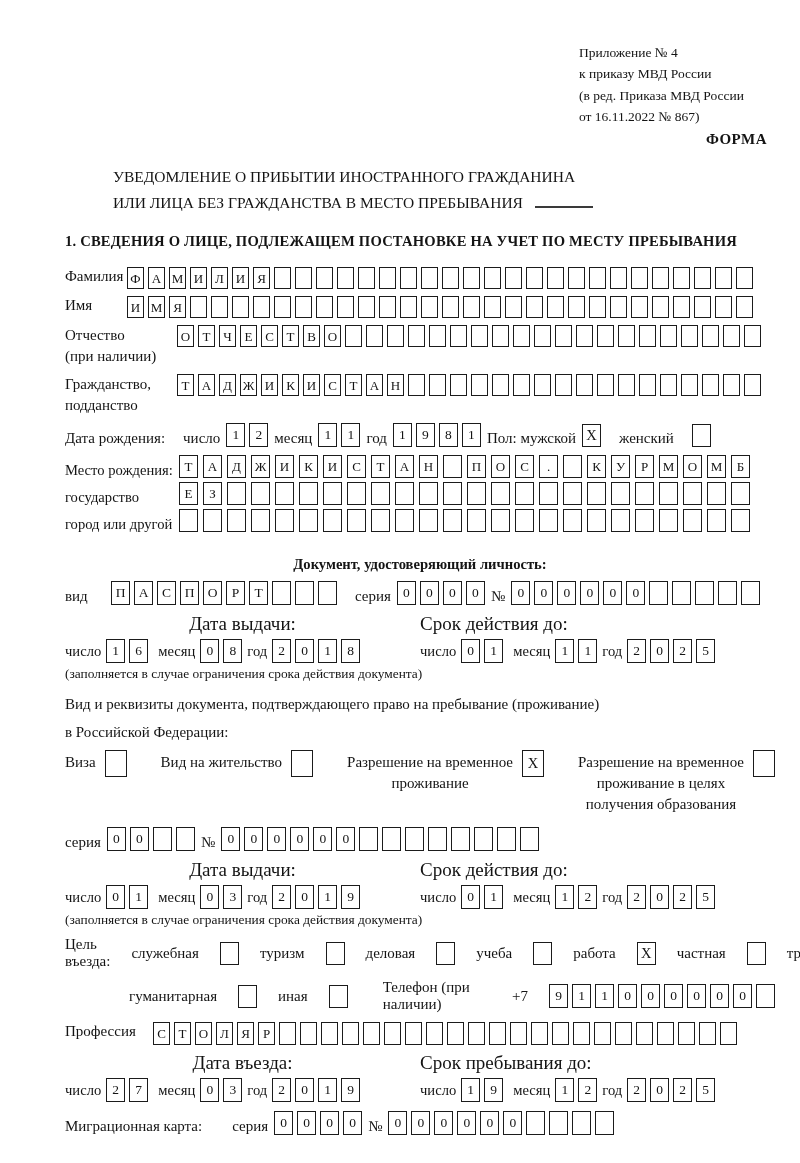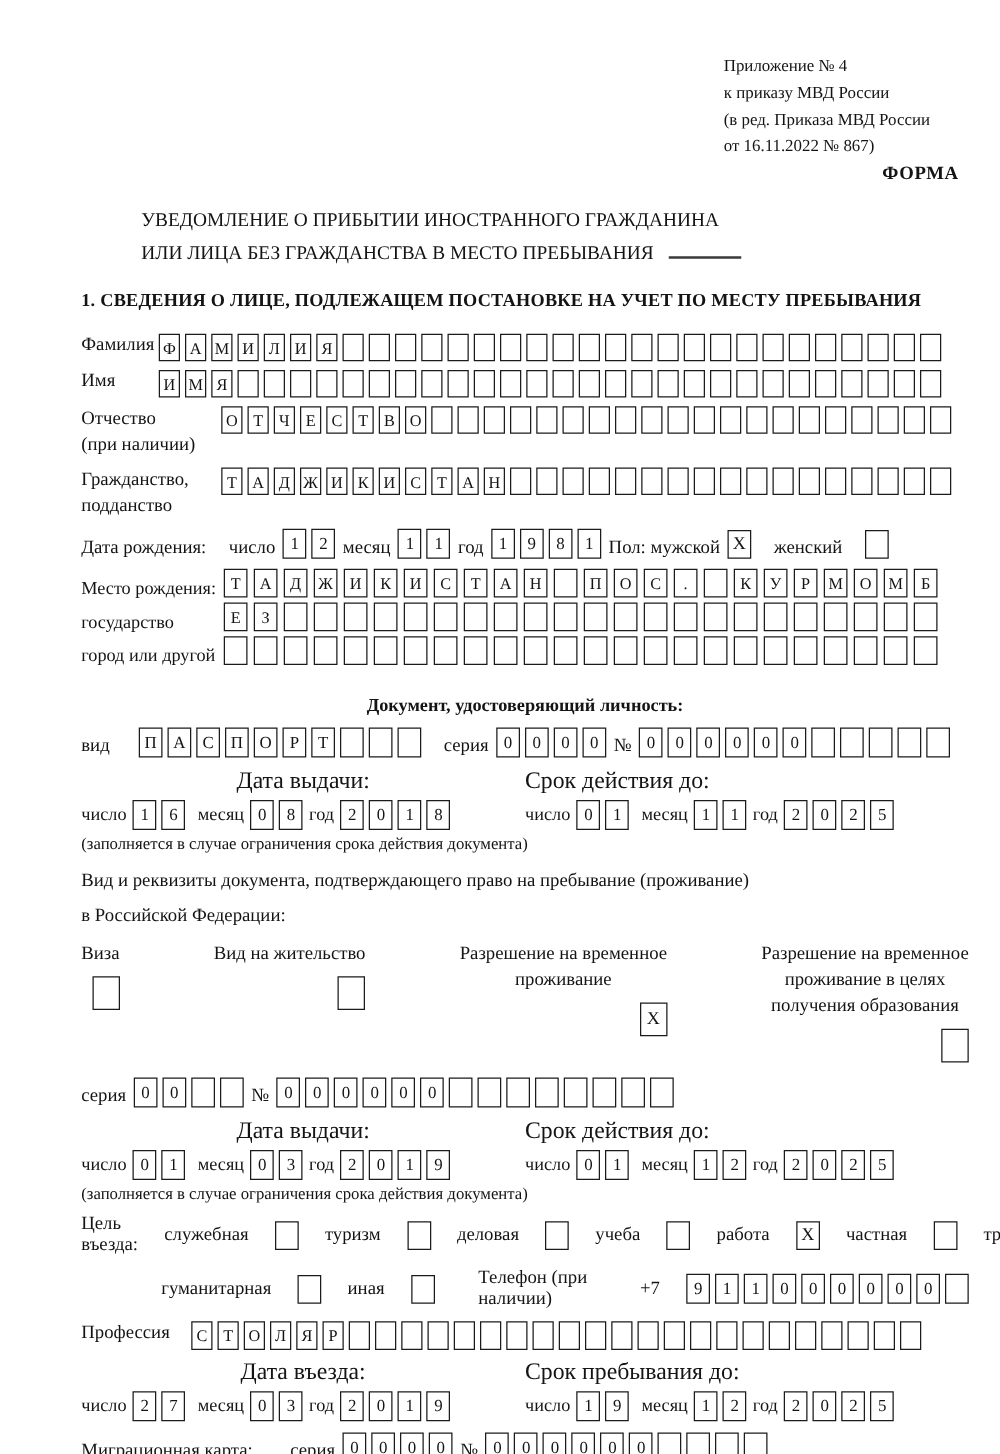--- a/index.html
+++ b/index.html
@@ -62,21 +62,21 @@
   .dcell{ width:50%; }
   .dtitle{ text-align:center; font-size:19px; margin-bottom:4px; }
   .dcell.right .dtitle{ text-align:left; }
   .dline{ display:flex; align-items:center; gap:5px; font-size:14.6px; }
   .note{ font-size:13.4px; text-align:left; padding-right:26px; margin-top:3px; margin-bottom:8px; }
 
   .para{ font-size:15px; line-height:28px; }
 
   
   .opts{ display:flex; justify-content:space-between; align-items:flex-start; margin:6px 0 12px 0; }
-  .opt{ display:flex; align-items:flex-end; gap:9px;flex-direction:column; }
+  .opt{ display:flex; align-items:flex-start; gap:9px; }
   .optlab{ text-align:center; font-size:15px; line-height:21px; }
   .optlab div:empty{ display:none; }
   .opt .check{ width:22px; height:27px; margin-top:-2px; }
 
   
   .purpose{ display:flex; align-items:center; gap:21px; font-size:15px; margin-bottom:9px; flex-wrap:nowrap; }
   .purpose2{ margin-left:64px; }
   .phone-lab{ margin-left:14px; }
 </style>
 </head>

